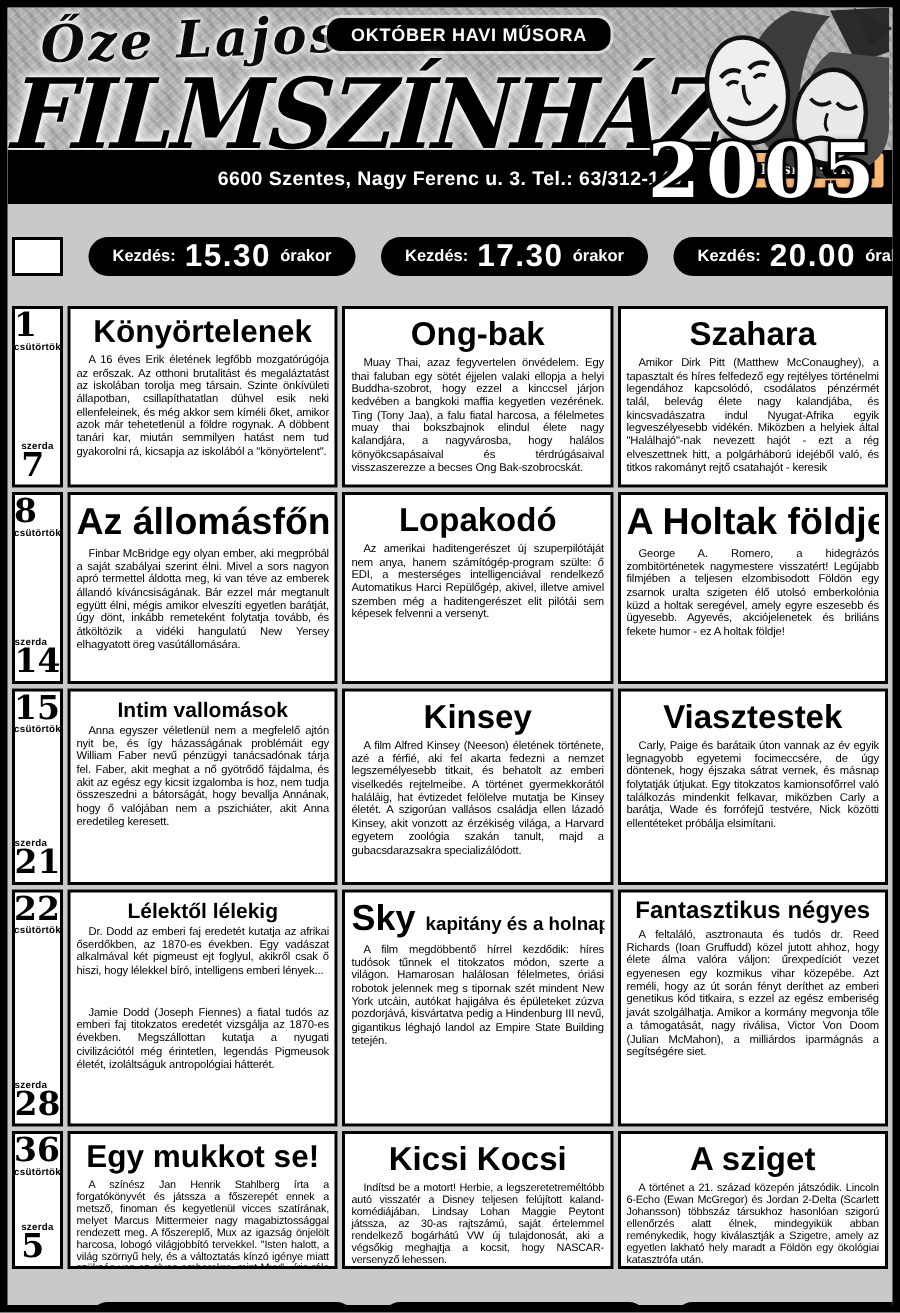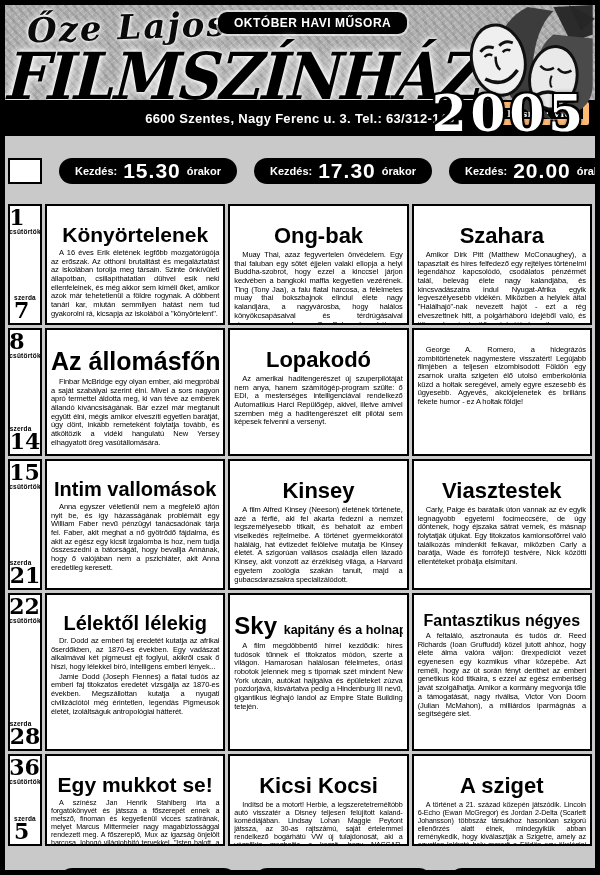--- a/index.html
+++ b/index.html
@@ -48,29 +48,29 @@
   .pill .t{font-size:21px;font-weight:bold;letter-spacing:1px;}
 
   
   .sched{display:grid;grid-template-columns:34px 1fr 1fr 1fr;
     grid-template-rows:121px 128px 131px 158px 92px;gap:3px;padding:0 3px;margin-top:4px;flex:none;}
   .cell{background:#fff;border:2px solid #000;box-sizing:border-box;overflow:hidden;}
   .date-cell{display:flex;flex-direction:column;justify-content:space-between;
     align-items:center;padding:2px 0;}
   .date-num{font-family:"DejaVu Serif",serif;font-weight:bold;font-size:22px;line-height:.9;color:#000;}
   .date-wd{font-size:6.5px;font-weight:bold;color:#000;letter-spacing:.2px;}
-  .movie-cell{padding:16px 4px;}
+  .movie-cell{padding:3px 4px;}
   .m-title{margin:1px 0 2px 0;text-align:center;font-weight:bold;color:#000;
     white-space:nowrap;overflow:hidden;}
   .t22{font-size:22px;} .t21{font-size:21px;} .t19{font-size:25px;}
-  .t18{font-size:20px;} .t15{font-size:16px;}
+  .t18{font-size:14px;} .t15{font-size:16px;}
   .title-main{font-size:24px;} .title-sub{font-size:12.5px;}
   .desc{margin:0;font-size:7.5px;line-height:1.16;text-align:justify;color:#000;
     text-indent:8px;letter-spacing:-0.1px;}
-  .desc + .desc{margin-top:1px;}
+  .desc + .desc{margin-top:19px;}
   .dense .desc{font-size:7.2px;line-height:1.1;}
 
   .pills-bottom{margin-top:6px;}
 
   
   .footer{margin-top:auto;height:23px;background:#000;color:#fff;flex:none;
     display:flex;align-items:center;justify-content:center;gap:28px;
     font-size:15px;font-weight:bold;}
 </style>
 </head>
@@ -173,20 +173,21 @@
     </div>
     <div class="cell movie-cell">
       <h2 class="m-title t19">Az állomásfőnök</h2>
       <p class="desc">Finbar McBridge egy olyan ember, aki megpróbál a saját szabályai szerint élni. Mivel a sors nagyon apró termettel áldotta meg, ki van téve az emberek állandó kíváncsiságának. Bár ezzel már megtanult együtt élni, mégis amikor elveszíti egyetlen barátját, úgy dönt, inkább remeteként folytatja tovább, és átköltözik a vidéki hangulatú New Yersey elhagyatott öreg vasútállomására.</p>
     </div>
     <div class="cell movie-cell">
       <h2 class="m-title t22">Lopakodó</h2>
       <p class="desc">Az amerikai haditengerészet új szuperpilótáját nem anya, hanem számítógép-program szülte: ő EDI, a mesterséges intelligenciával rendelkező Automatikus Harci Repülőgép, akivel, illetve amivel szemben még a haditengerészet elit pilótái sem képesek felvenni a versenyt.</p>
     </div>
     <div class="cell movie-cell">
+      <h2 class="m-title t19">A Holtak földje</h2>
       <p class="desc">George A. Romero, a hidegrázós zombitörténetek nagymestere visszatért! Legújabb filmjében a teljesen elzombisodott Földön egy zsarnok uralta szigeten élő utolsó emberkolónia küzd a holtak seregével, amely egyre eszesebb és ügyesebb. Agyevés, akciójelenetek és briliáns fekete humor - ez A holtak földje!</p>
     </div>
 
     <div class="cell date-cell">
       <div>
         <div class="date-num">15</div>
         <div class="date-wd">csütörtök</div>
       </div>
       <div>
         <div class="date-wd">szerda</div>

